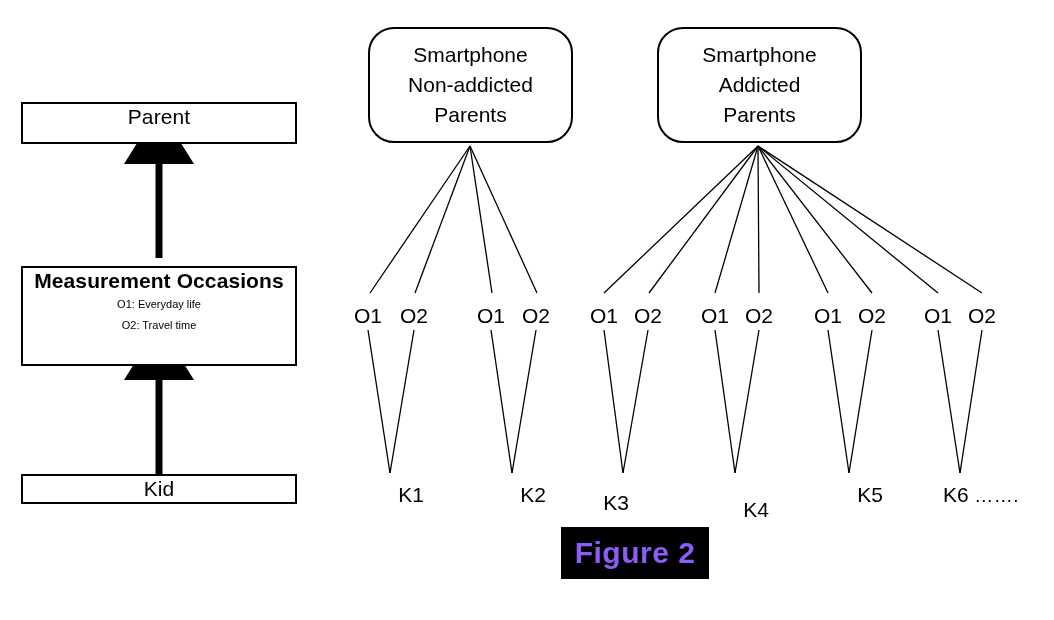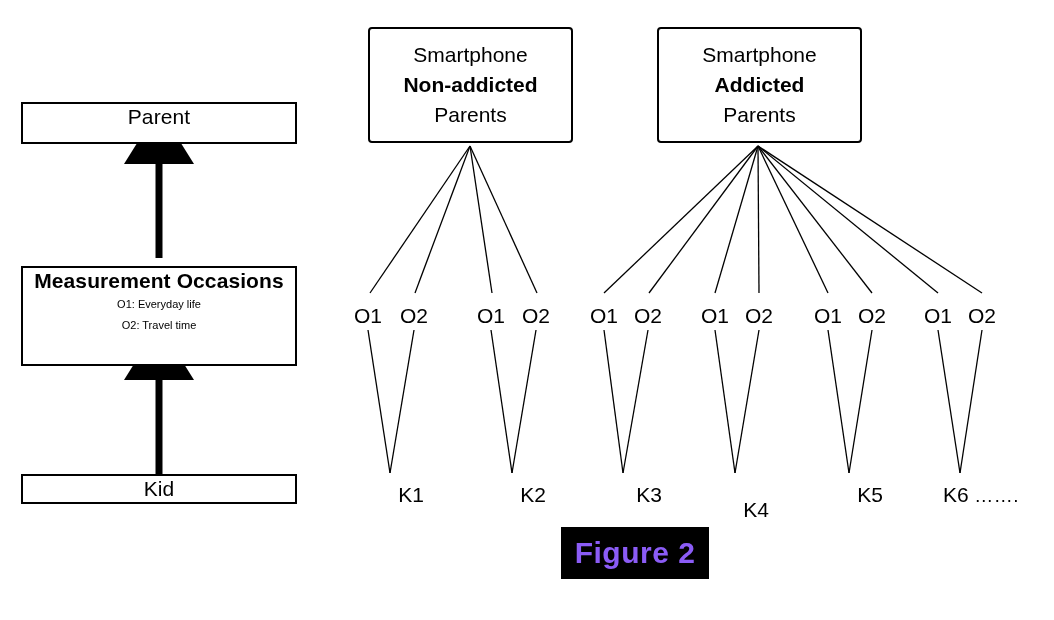--- a/index.html
+++ b/index.html
@@ -59,33 +59,33 @@
   .lbox-sub {
     font-size: 11px;
     line-height: 21px;
   }
 
   
   .rounded-node {
     position: absolute;
     box-sizing: border-box;
     border: 2px solid #000000;
-    border-radius: 4px;
+    border-radius: 26px;
     background: #ffffff;
     display: flex;
     flex-direction: column;
     align-items: center;
     justify-content: center;
     text-align: center;
     line-height: 30px;
   }
   #node-nonaddicted { left: 368px; top: 27px; width: 205px; height: 116px; }
   #node-addicted    { left: 657px; top: 27px; width: 205px; height: 116px; }
   .node-line  { font-size: 21px; }
-  .node-line.bold { font-weight: 700; font-size: 21px; }
+  .node-line.bold { font-weight: 400; font-size: 21px; }
 
   .occ-label {
     position: absolute;
     font-size: 21px;
     line-height: 21px;
     text-align: center;
     width: 40px;
     margin-left: -20px;
     top: 305px;
     white-space: nowrap;
@@ -208,21 +208,21 @@
       <div class="occ-label" style="left: 715px;">O1</div>
       <div class="occ-label" style="left: 759px;">O2</div>
       <div class="occ-label" style="left: 828px;">O1</div>
       <div class="occ-label" style="left: 872px;">O2</div>
       <div class="occ-label" style="left: 938px;">O1</div>
       <div class="occ-label" style="left: 982px;">O2</div>
     </div>
   <div id="kid-label-host">
       <div class="kid-label" style="left: 390px;"><span>K1</span></div>
       <div class="kid-label" style="left: 512px;"><span>K2</span></div>
-      <div class="kid-label" style="left: 628px;"><span>K3</span></div>
+      <div class="kid-label" style="left: 595px; margin-top: 8px;"><span>K3</span></div>
       <div class="kid-label" style="left: 735px; margin-top: 15px;"><span>K4</span></div>
       <div class="kid-label" style="left: 849px;"><span>K5</span></div>
       <div class="kid-label" style="left: 960px;"><span>K6</span><span class="more"> …….</span></div>
     </div>
 
   <div id="caption-figure">Figure 2</div>
 
 </div>
 
 </body></html>

